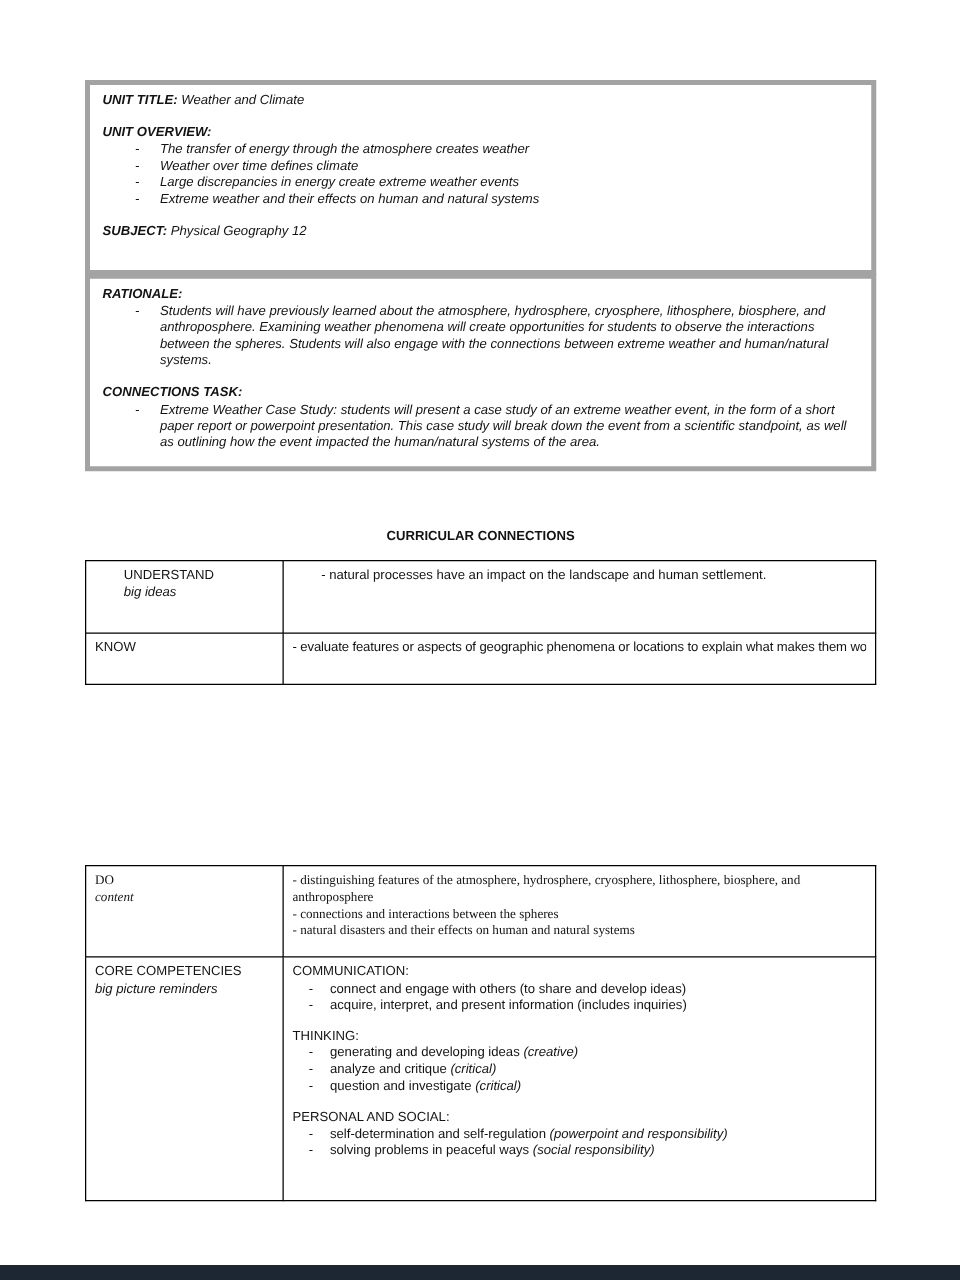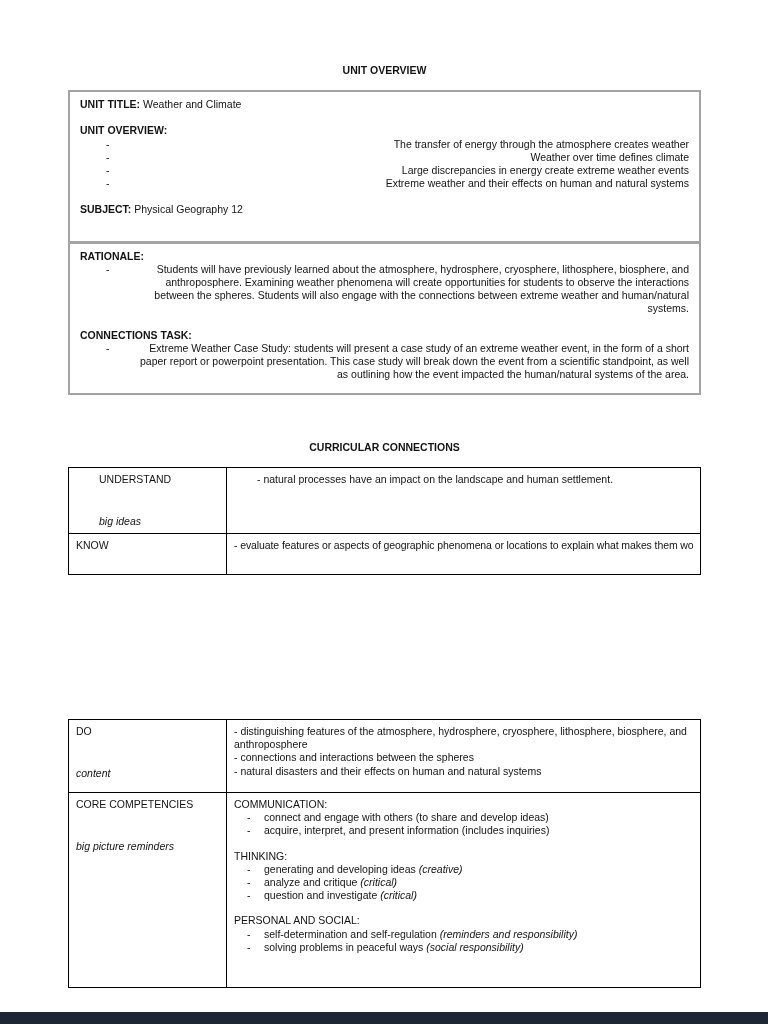--- a/index.html
+++ b/index.html
@@ -6,50 +6,49 @@
   body {
     width: 768px; height: 1024px;
     overflow: hidden; position: relative;
     background: #ffffff; color: #131313;
     font-family: "Liberation Sans", "DejaVu Sans", sans-serif;
     font-size: 10.5px; line-height: 13.2px;
   }
   .doc { position: absolute; left: 68px; top: 64px; width: 633px; }
   .doc-title { text-align: center; font-weight: 700; margin-bottom: 13px; }
   .t2 { margin-top: 46px; margin-bottom: 12px; }
-  .box { border: 2px solid #a3a3a3; padding: 6px 10px 8px 10px; }
+  .box { border: 4px solid #a3a3a3; padding: 6px 10px 8px 10px; font-style: italic; }
   .box2 { margin-top: -1px; padding-bottom: 12px; }
   .blank { height: 13px; }
   .sp16 { height: 16px; }
   .sp12 { height: 12px; }
   .b { font-weight: 700; }
-  .i { font-style: italic; margin-top: 29px; }
+  .i { font-style: italic; }
   .bullet { display: flex; padding-left: 26px; }
   .bullet .dash { flex: 0 0 20px; }
-  .bullet .txt { flex: 1; text-align: right; }
+  .bullet .txt { flex: 1; }
   table.tbl { border-collapse: collapse; width: 100%; table-layout: fixed; }
   .tbl td { border: 1px solid #000; vertical-align: top; padding: 5px 7px; }
   .tbl1 tr.r1 td { height: 47px; padding-left: 30px; }
   .tbl1 tr.r2 td { height: 30px; }
   .tbl2 { margin-top: 144px; }
   .tbl2 tr.r1 td { height: 52px; }
-  .tbl2 tr.r2 td { height: 62px; }
+  .tbl2 tr.r2 td { height: 62px; font-family: Liberation Serif, serif; }
   .tbl2 tr.r3 td { height: 184px; }
   .cb { display: flex; padding-left: 13px; }
   .cb .dash { flex: 0 0 17px; }
   .cb .txt { flex: 1; }
   .tight { white-space: nowrap; letter-spacing: -0.1px; overflow: hidden; }
   .bottombar { position: absolute; left: 0; bottom: 0; width: 768px; height: 12px; background: #1d2733; }
 </style>
 </head>
 <body>
 
 <div class="doc">
 
-  <div class="doc-title">UNIT OVERVIEW</div>
 
   <div class="box">
     <div>
       <span class="b">UNIT TITLE:</span>
       <span>Weather and Climate</span>
     </div>
     <div class="blank"></div>
     <div class="b">UNIT OVERVIEW:</div>
     <div class="bullet">
       <span class="dash">-</span>
@@ -163,21 +162,21 @@
           <span class="txt"><span>analyze and critique </span><span class="i">(critical)</span></span>
         </div>
         <div class="cb">
           <span class="dash">-</span>
           <span class="txt"><span>question and investigate </span><span class="i">(critical)</span></span>
         </div>
         <div class="sp12"></div>
         <div>PERSONAL AND SOCIAL:</div>
         <div class="cb">
           <span class="dash">-</span>
-          <span class="txt"><span>self-determination and self-regulation </span><span class="i">(reminders and responsibility)</span></span>
+          <span class="txt"><span>self-determination and self-regulation </span><span class="i">(powerpoint and responsibility)</span></span>
         </div>
         <div class="cb">
           <span class="dash">-</span>
           <span class="txt"><span>solving problems in peaceful ways </span><span class="i">(social responsibility)</span></span>
         </div>
       </td>
     </tr>
 
   </tbody>
     </table>

